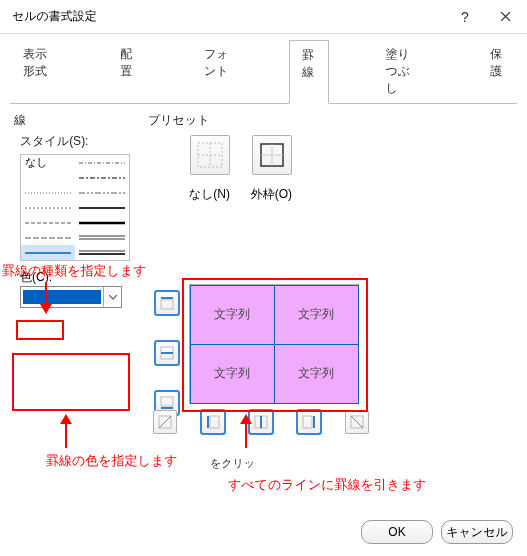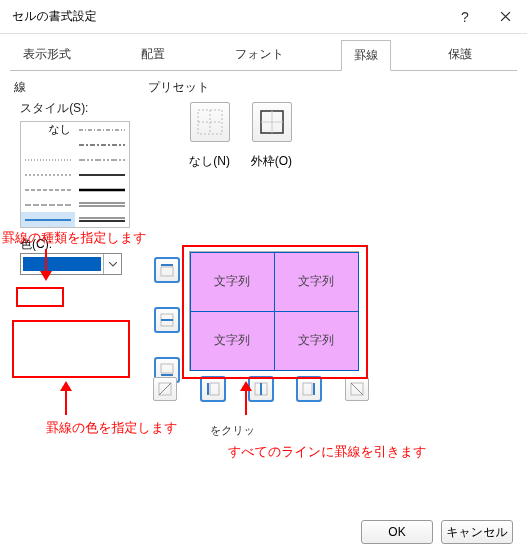--- a/index.html
+++ b/index.html
@@ -79,21 +79,21 @@
     .style-row {
       display: flex;
       align-items: center;
       height: 15px;
     }
     .style-cell {
       width: 50%;
       height: 100%;
       display: flex;
       align-items: center;
-      justify-content: flex-end;
+      justify-content: flex-start;
       padding: 0 4px;
     }
     .sline { width: 100%; }
 
     .color-label { margin-top: 8px; }
     .color-dd {
       width: 102px;
       height: 22px;
       border: 1px solid #888;
       display: flex;
@@ -193,21 +193,21 @@
       position: absolute;
       bottom: 12px;
       right: 14px;
       display: flex;
       gap: 8px;
     }
     .dlg-btn {
       min-width: 72px;
       height: 24px;
       border: 1px solid #9a9a9a;
-      border-radius: 3px;
+      border-radius: 10px;
       background: linear-gradient(#fefefe, #eee);
       font-size: 12px;
       display: flex;
       align-items: center;
       justify-content: center;
     }
   </style>
 </head>
 <body>
 
@@ -219,20 +219,21 @@
         <path d="M1 1 L9 9 M9 1 L1 9" stroke="#333" stroke-width="1.2"></path>
       </svg>
   </div>
 </div>
 
 <div class="tabs">
   <div class="tab">表示形式</div>
   <div class="tab">配置</div>
   <div class="tab">フォント</div>
   <div class="tab active">罫線</div>
+  <div class="tab">塗りつぶし</div>
   <div class="tab">保護</div>
 </div>
 <div class="tabrule"></div>
 
 <div class="content">
 
   <div class="line-group">
     <div class="sec-label">線</div>
     <div class="sec-label" style="margin-left:6px;">スタイル(S):</div>
     <div class="style-box" style="margin-left:6px;">

